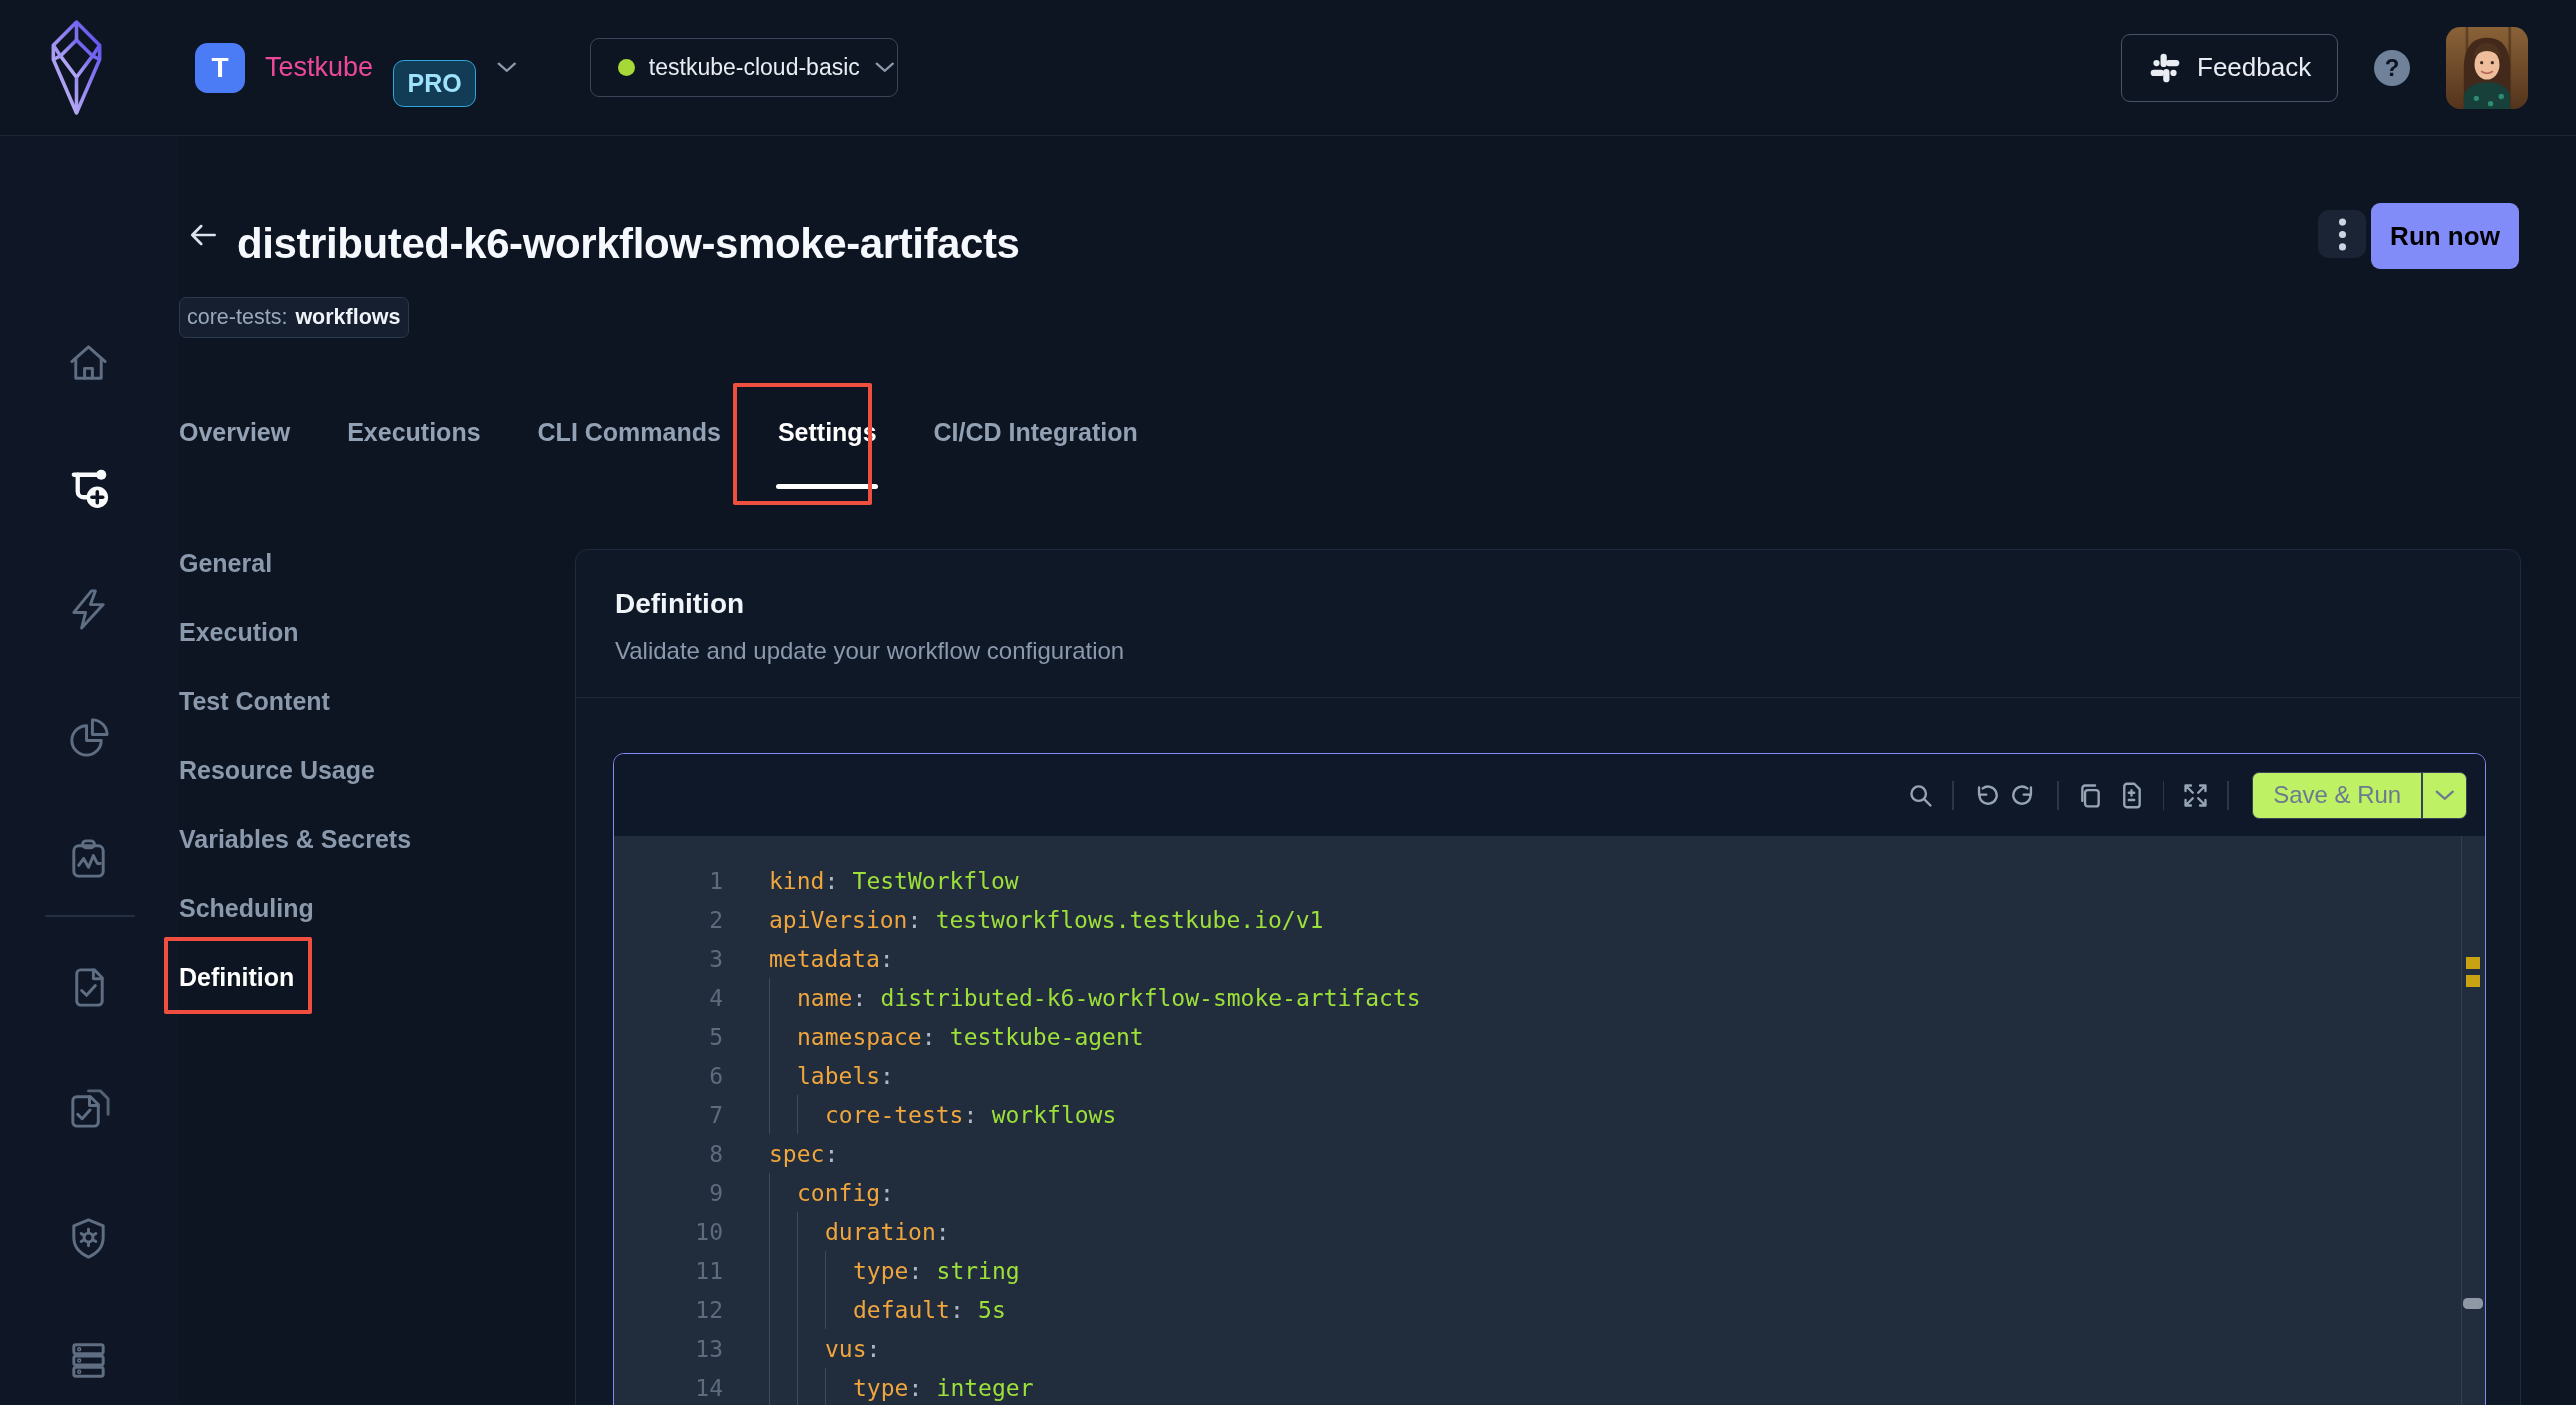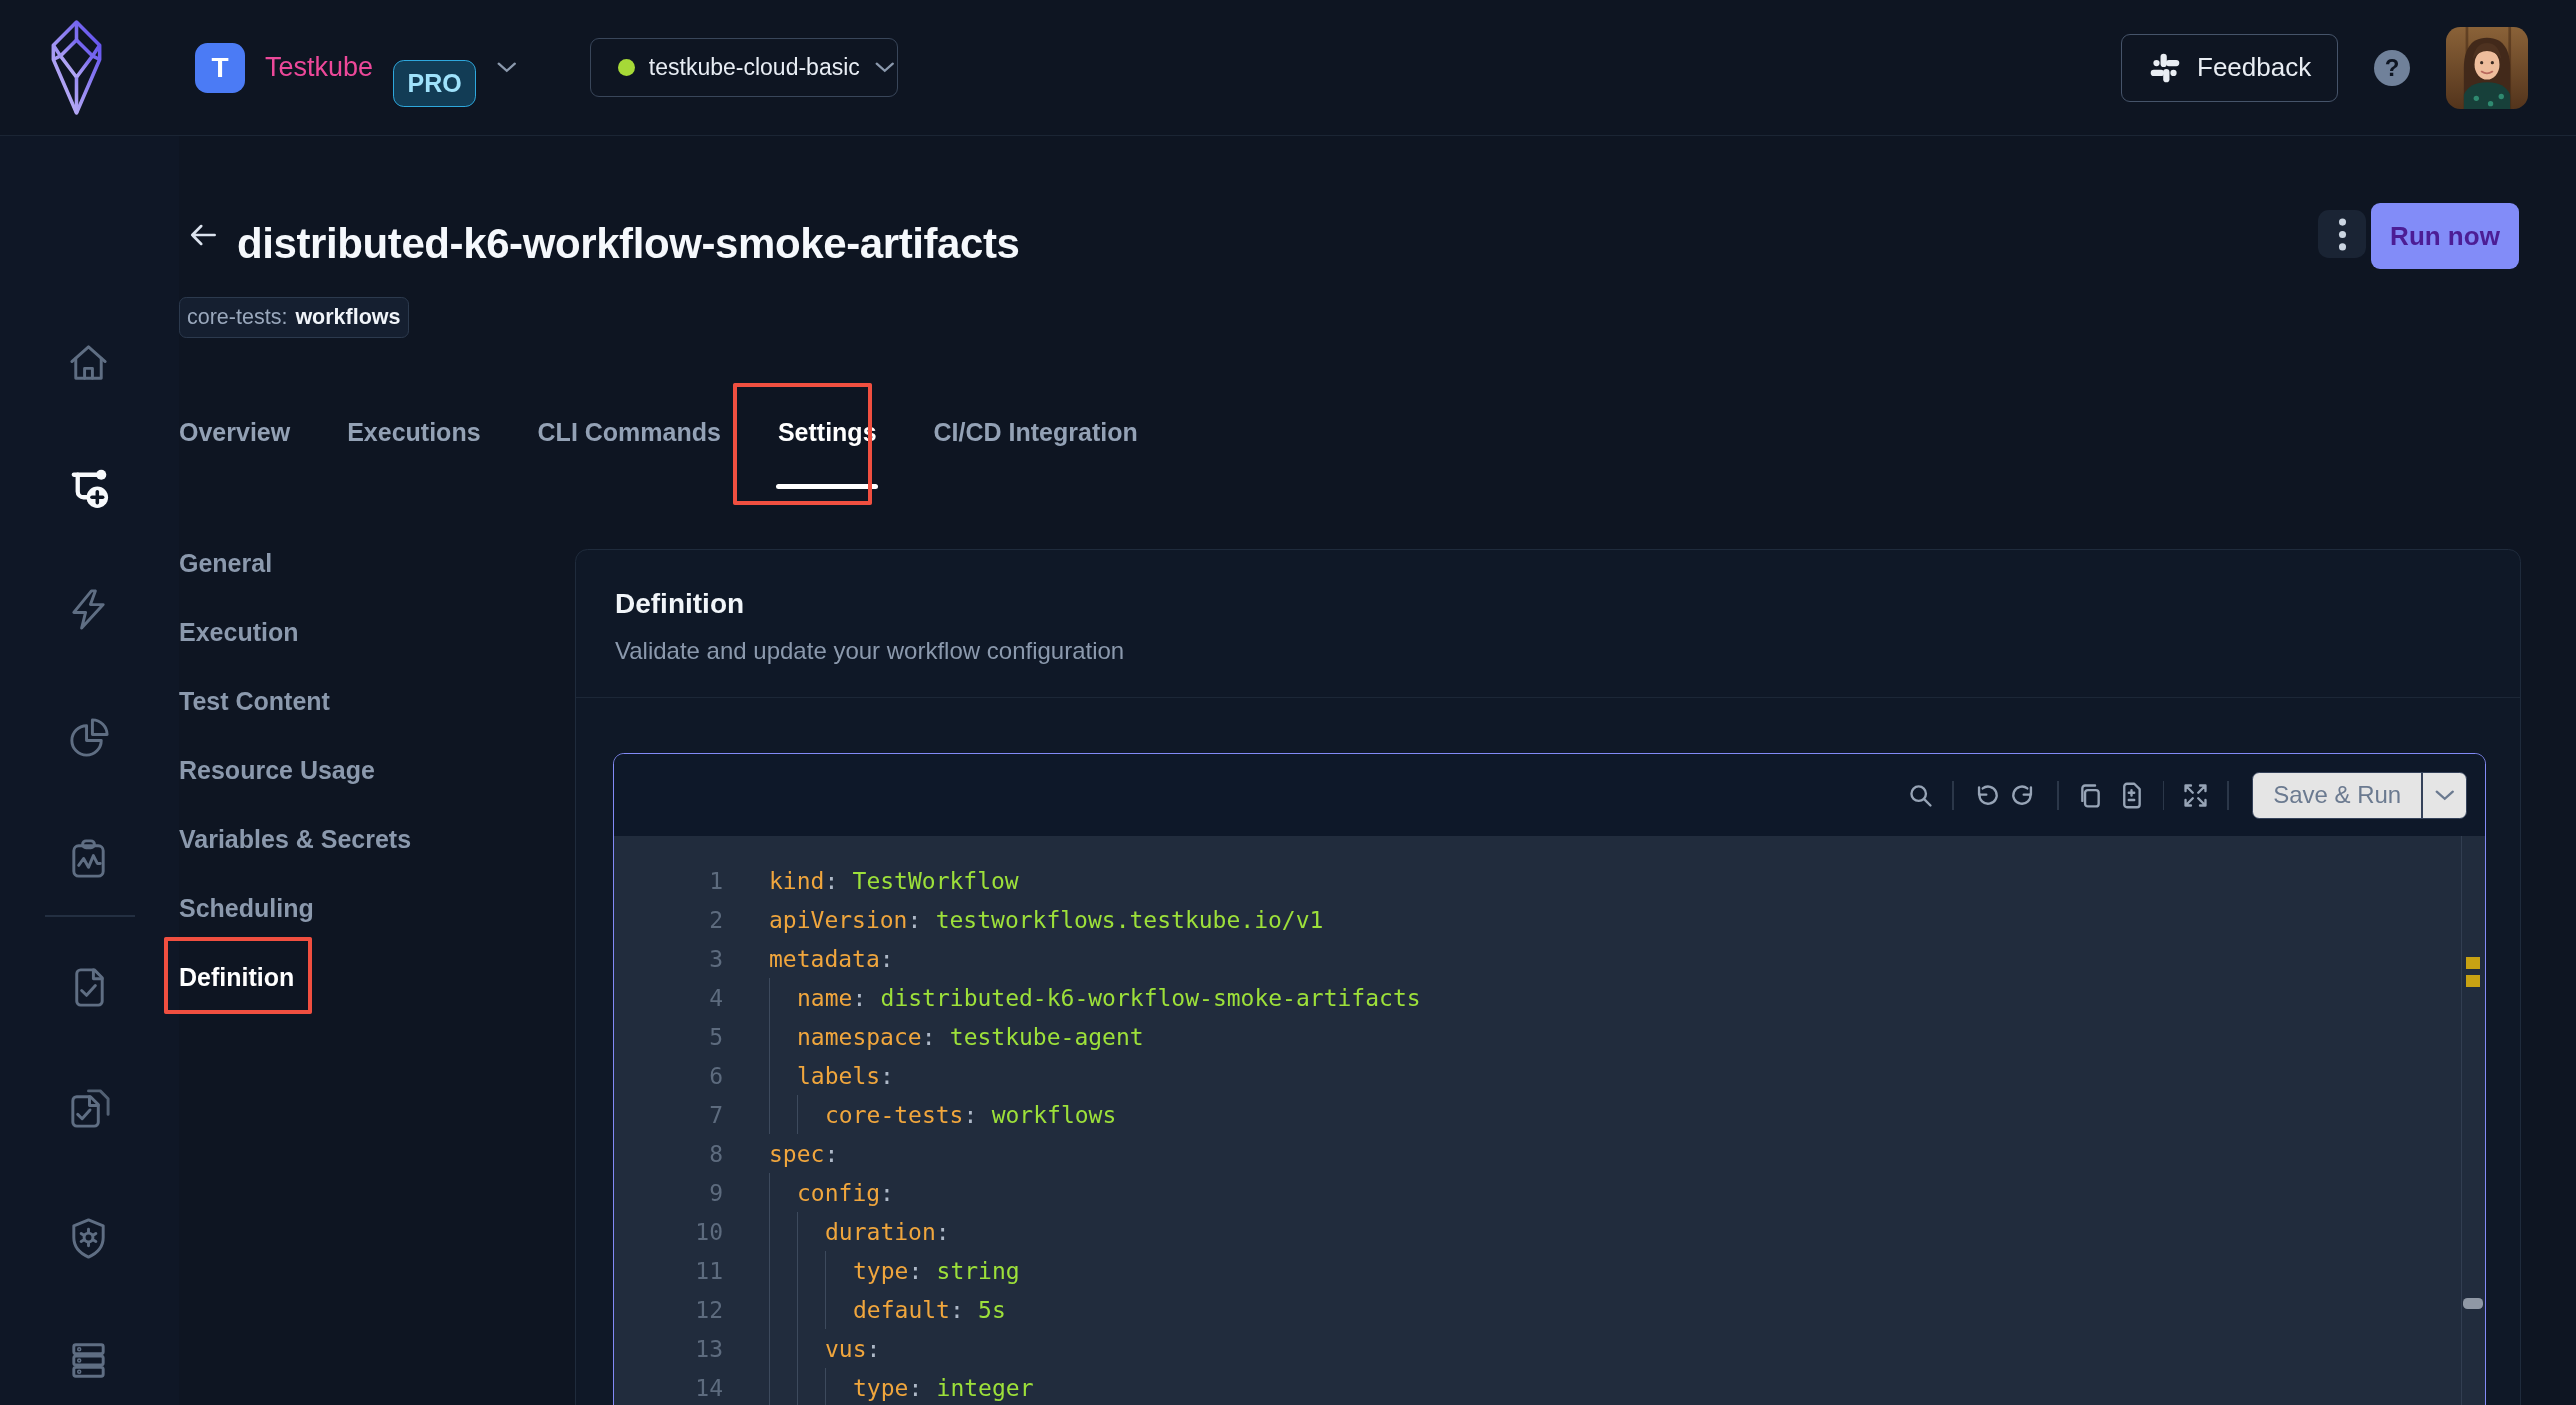--- a/index.html
+++ b/index.html
@@ -43,21 +43,21 @@
   .sb-div{position:absolute;left:45px;width:90px;height:1.8px;background:#232f41;}
   .sb-ic{stroke:#5f6e83;fill:none;stroke-width:3;stroke-linecap:round;stroke-linejoin:round;}
   
   .backbtn{position:absolute;left:183px;top:215px;width:39px;height:39px;cursor:pointer;
     display:flex;align-items:center;justify-content:center;}
   .pagetitle{position:absolute;left:237px;top:192px;font-size:42px;font-weight:700;
     letter-spacing:-0.4px;color:#f5f8fc;}
   .kebab{position:absolute;left:2318px;top:210px;width:48px;height:48px;border-radius:10.8px;
     background:#1a2434;display:flex;align-items:center;justify-content:center;cursor:pointer;}
   .runnow{position:absolute;left:2371px;top:203px;width:148px;height:66px;border-radius:9px;
-    background:#828cf8;color:#4c1d95;font-size:26px;font-weight:600;border:none;cursor:pointer;
+    background:#828cf8;color:#000000;font-size:26px;font-weight:600;border:none;cursor:pointer;
     display:flex;align-items:center;justify-content:center;}
   .chip{position:absolute;left:179px;top:297px;height:41px;border:1.8px solid #2c3a4e;
     border-radius:7.2px;background:#151f30;display:flex;align-items:center;gap:8px;padding:0 7px;}
   .chip .ck{font-size:21.5px;color:#9aa8bc;}
   .chip .cv{font-size:21.5px;font-weight:700;color:#f0f4f9;}
   
   .tabs{position:absolute;left:179px;top:418px;display:flex;gap:57px;}
   .tab{font-size:25px;font-weight:600;color:#93a1b5;padding-bottom:42px;position:relative;cursor:pointer;white-space:nowrap;}
   .tab.active{color:#ffffff;}
   .tab.active::after{content:"";position:absolute;left:-1.8px;right:-1.8px;bottom:0;height:5.4px;
@@ -79,21 +79,21 @@
   
   .editor{position:absolute;left:37px;top:203px;width:1873px;height:699px;
     border:1.8px solid #828af7;border-radius:10.8px;background:#212c3d;overflow:hidden;}
   .etoolbar{height:82px;background:#0e1829;display:flex;align-items:center;
     justify-content:flex-end;padding-right:18px;}
   .ebtn{width:41px;height:41px;display:flex;align-items:center;justify-content:center;
     cursor:pointer;border-radius:7.2px;}
   .ebtn svg{stroke:#97a4b6;fill:none;stroke-width:2.6;stroke-linecap:round;stroke-linejoin:round;}
   .esep{width:1.8px;height:29px;background:#2b3749;margin:0 10.8px;flex:none;}
   .saverun{height:47px;margin-left:12.5px;border:1.8px solid #35425a;border-radius:7.2px;
-    background:#e5e5e5;display:flex;align-items:stretch;color:#6b7a90;cursor:default;}
+    background:#bef264;display:flex;align-items:stretch;color:#6b7a90;cursor:default;}
   .saverun .lbl{display:flex;align-items:center;padding:0 20px;font-size:24px;}
   .saverun .vsep{width:1.8px;background:#35425a;}
   .saverun .chevcell{width:43px;display:flex;align-items:center;justify-content:center;cursor:pointer;}
   .code{position:relative;padding-top:25px;font-family:"DejaVu Sans Mono",monospace;font-size:23px;}
   .cl{display:flex;align-items:center;height:39px;}
   .num{width:109px;text-align:right;color:#5d6b7e;flex:none;}
   .cbody{display:flex;align-items:center;margin-left:46px;height:39px;}
   .ind{width:28px;align-self:stretch;border-left:0.9px solid rgba(125,145,170,0.30);flex:none;}
   .k{color:#f0a63d;white-space:pre;}
   .c{color:#aeb9c8;}

